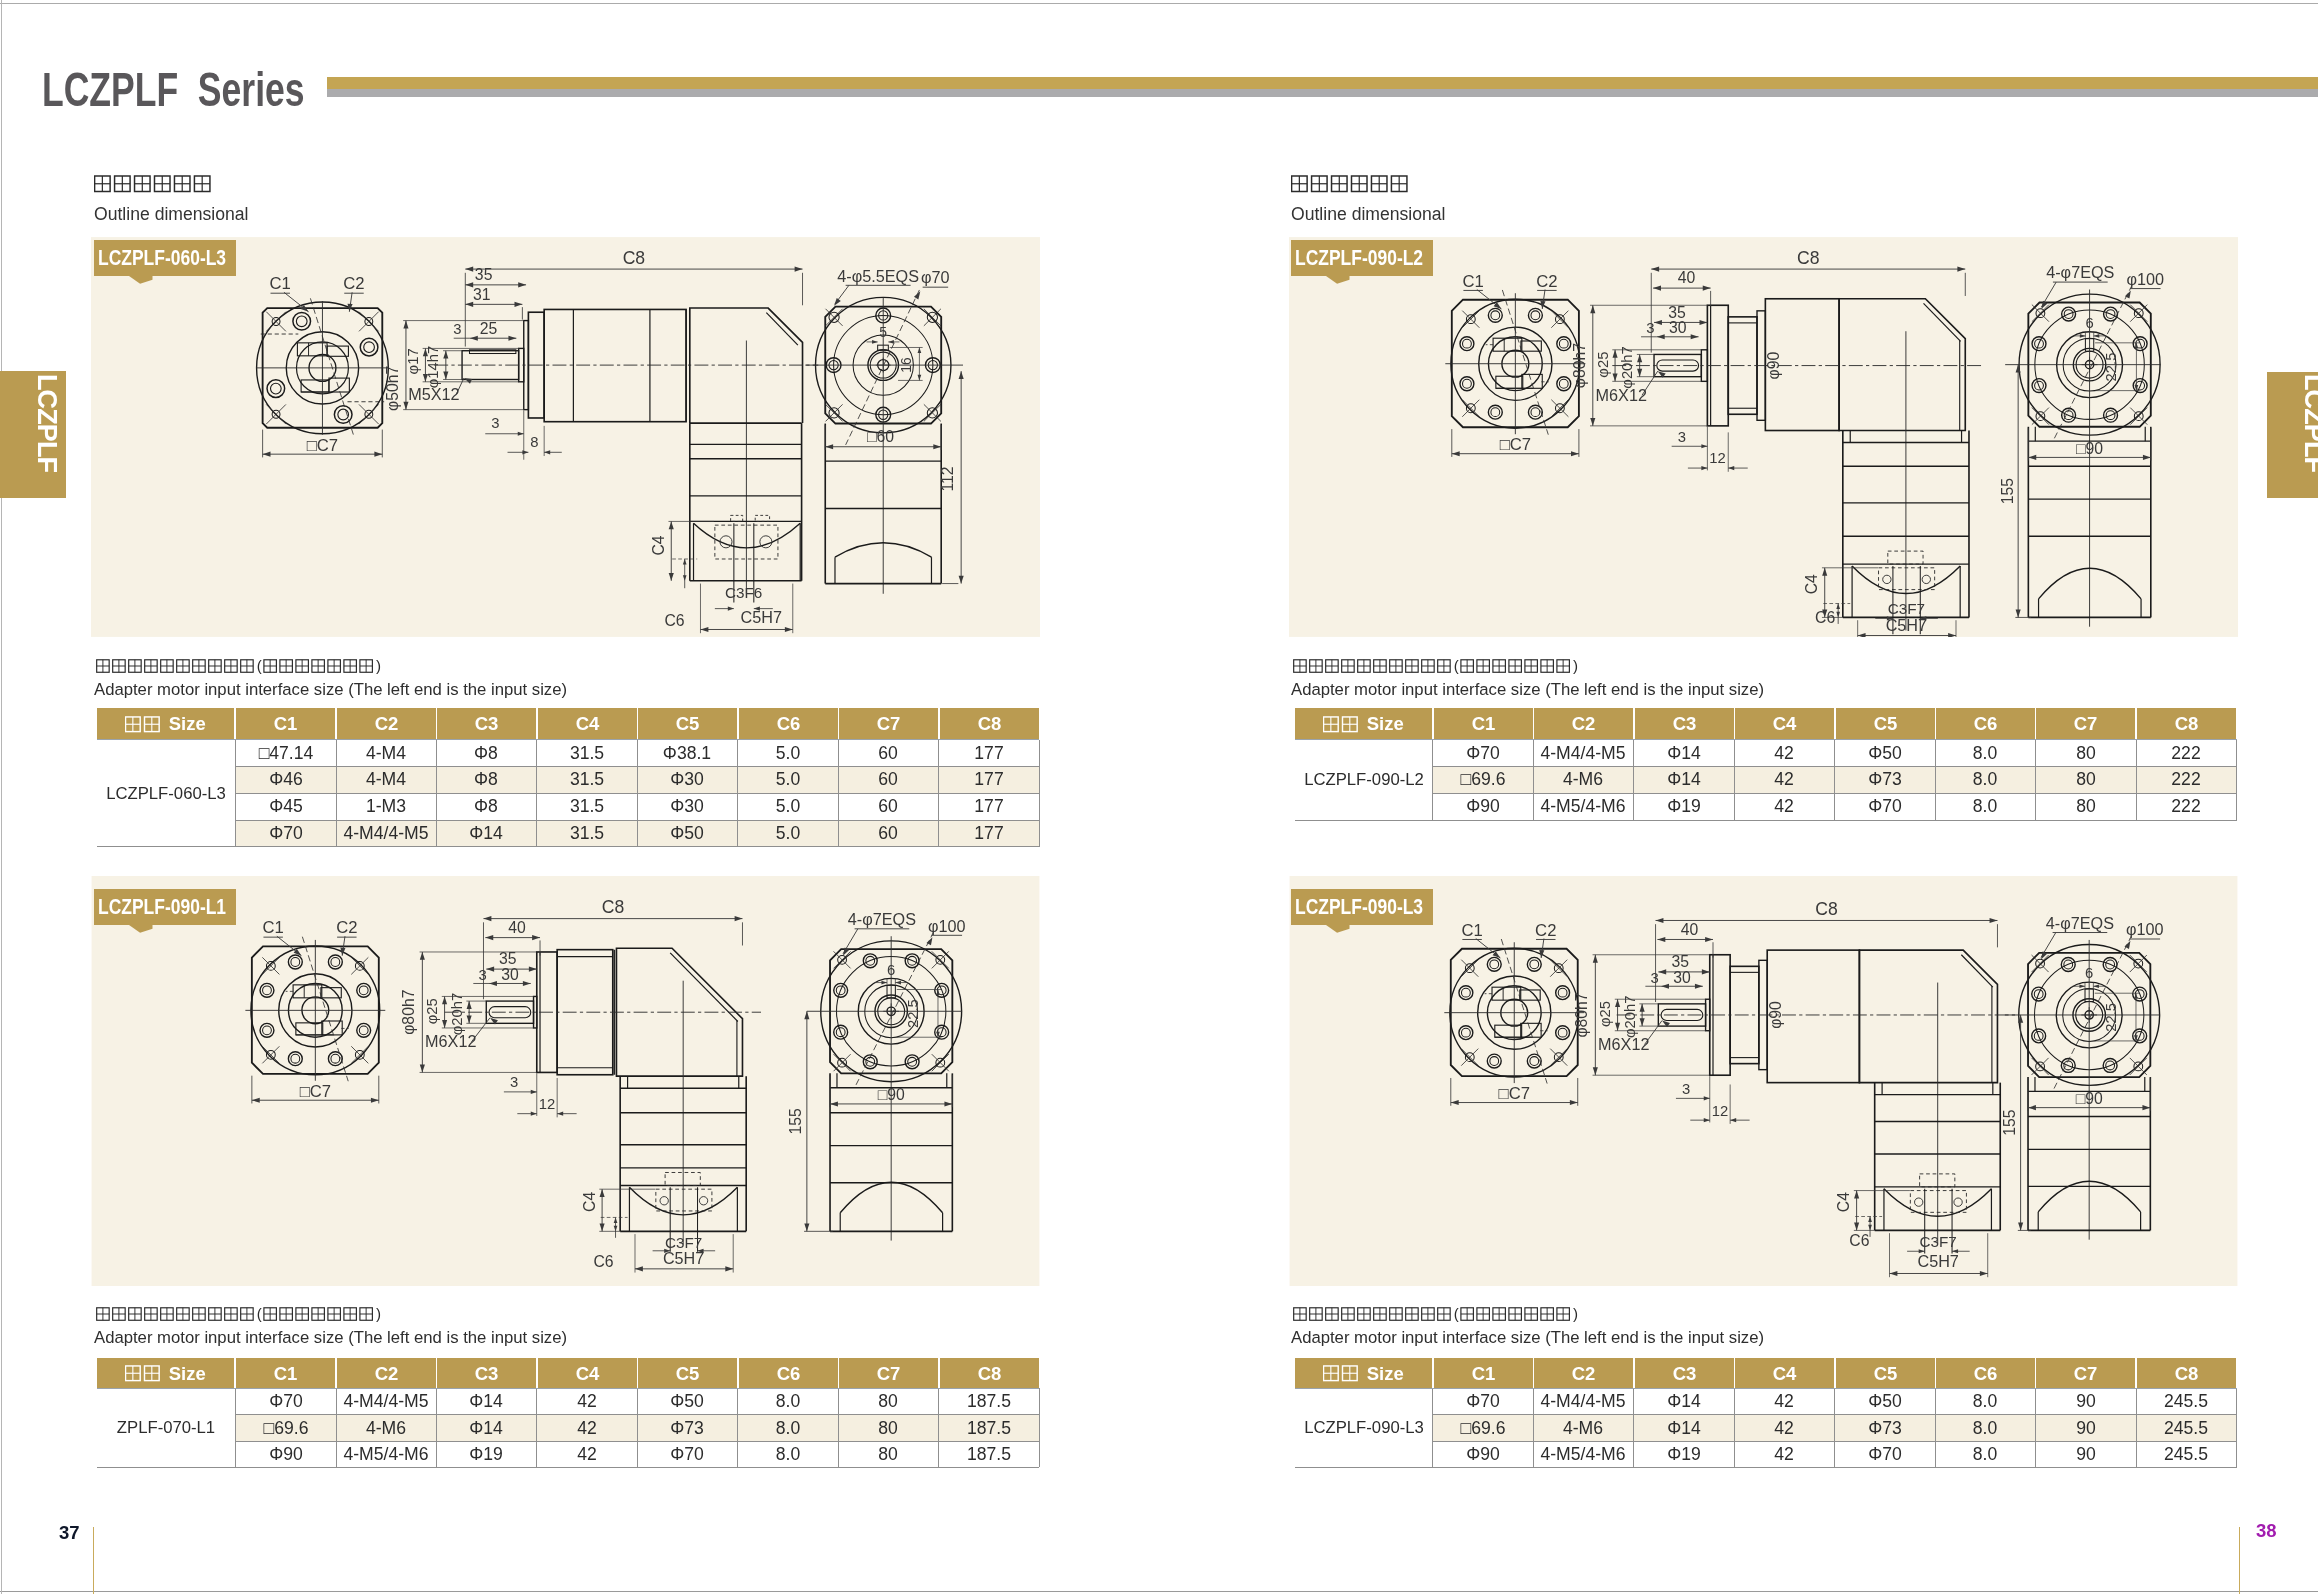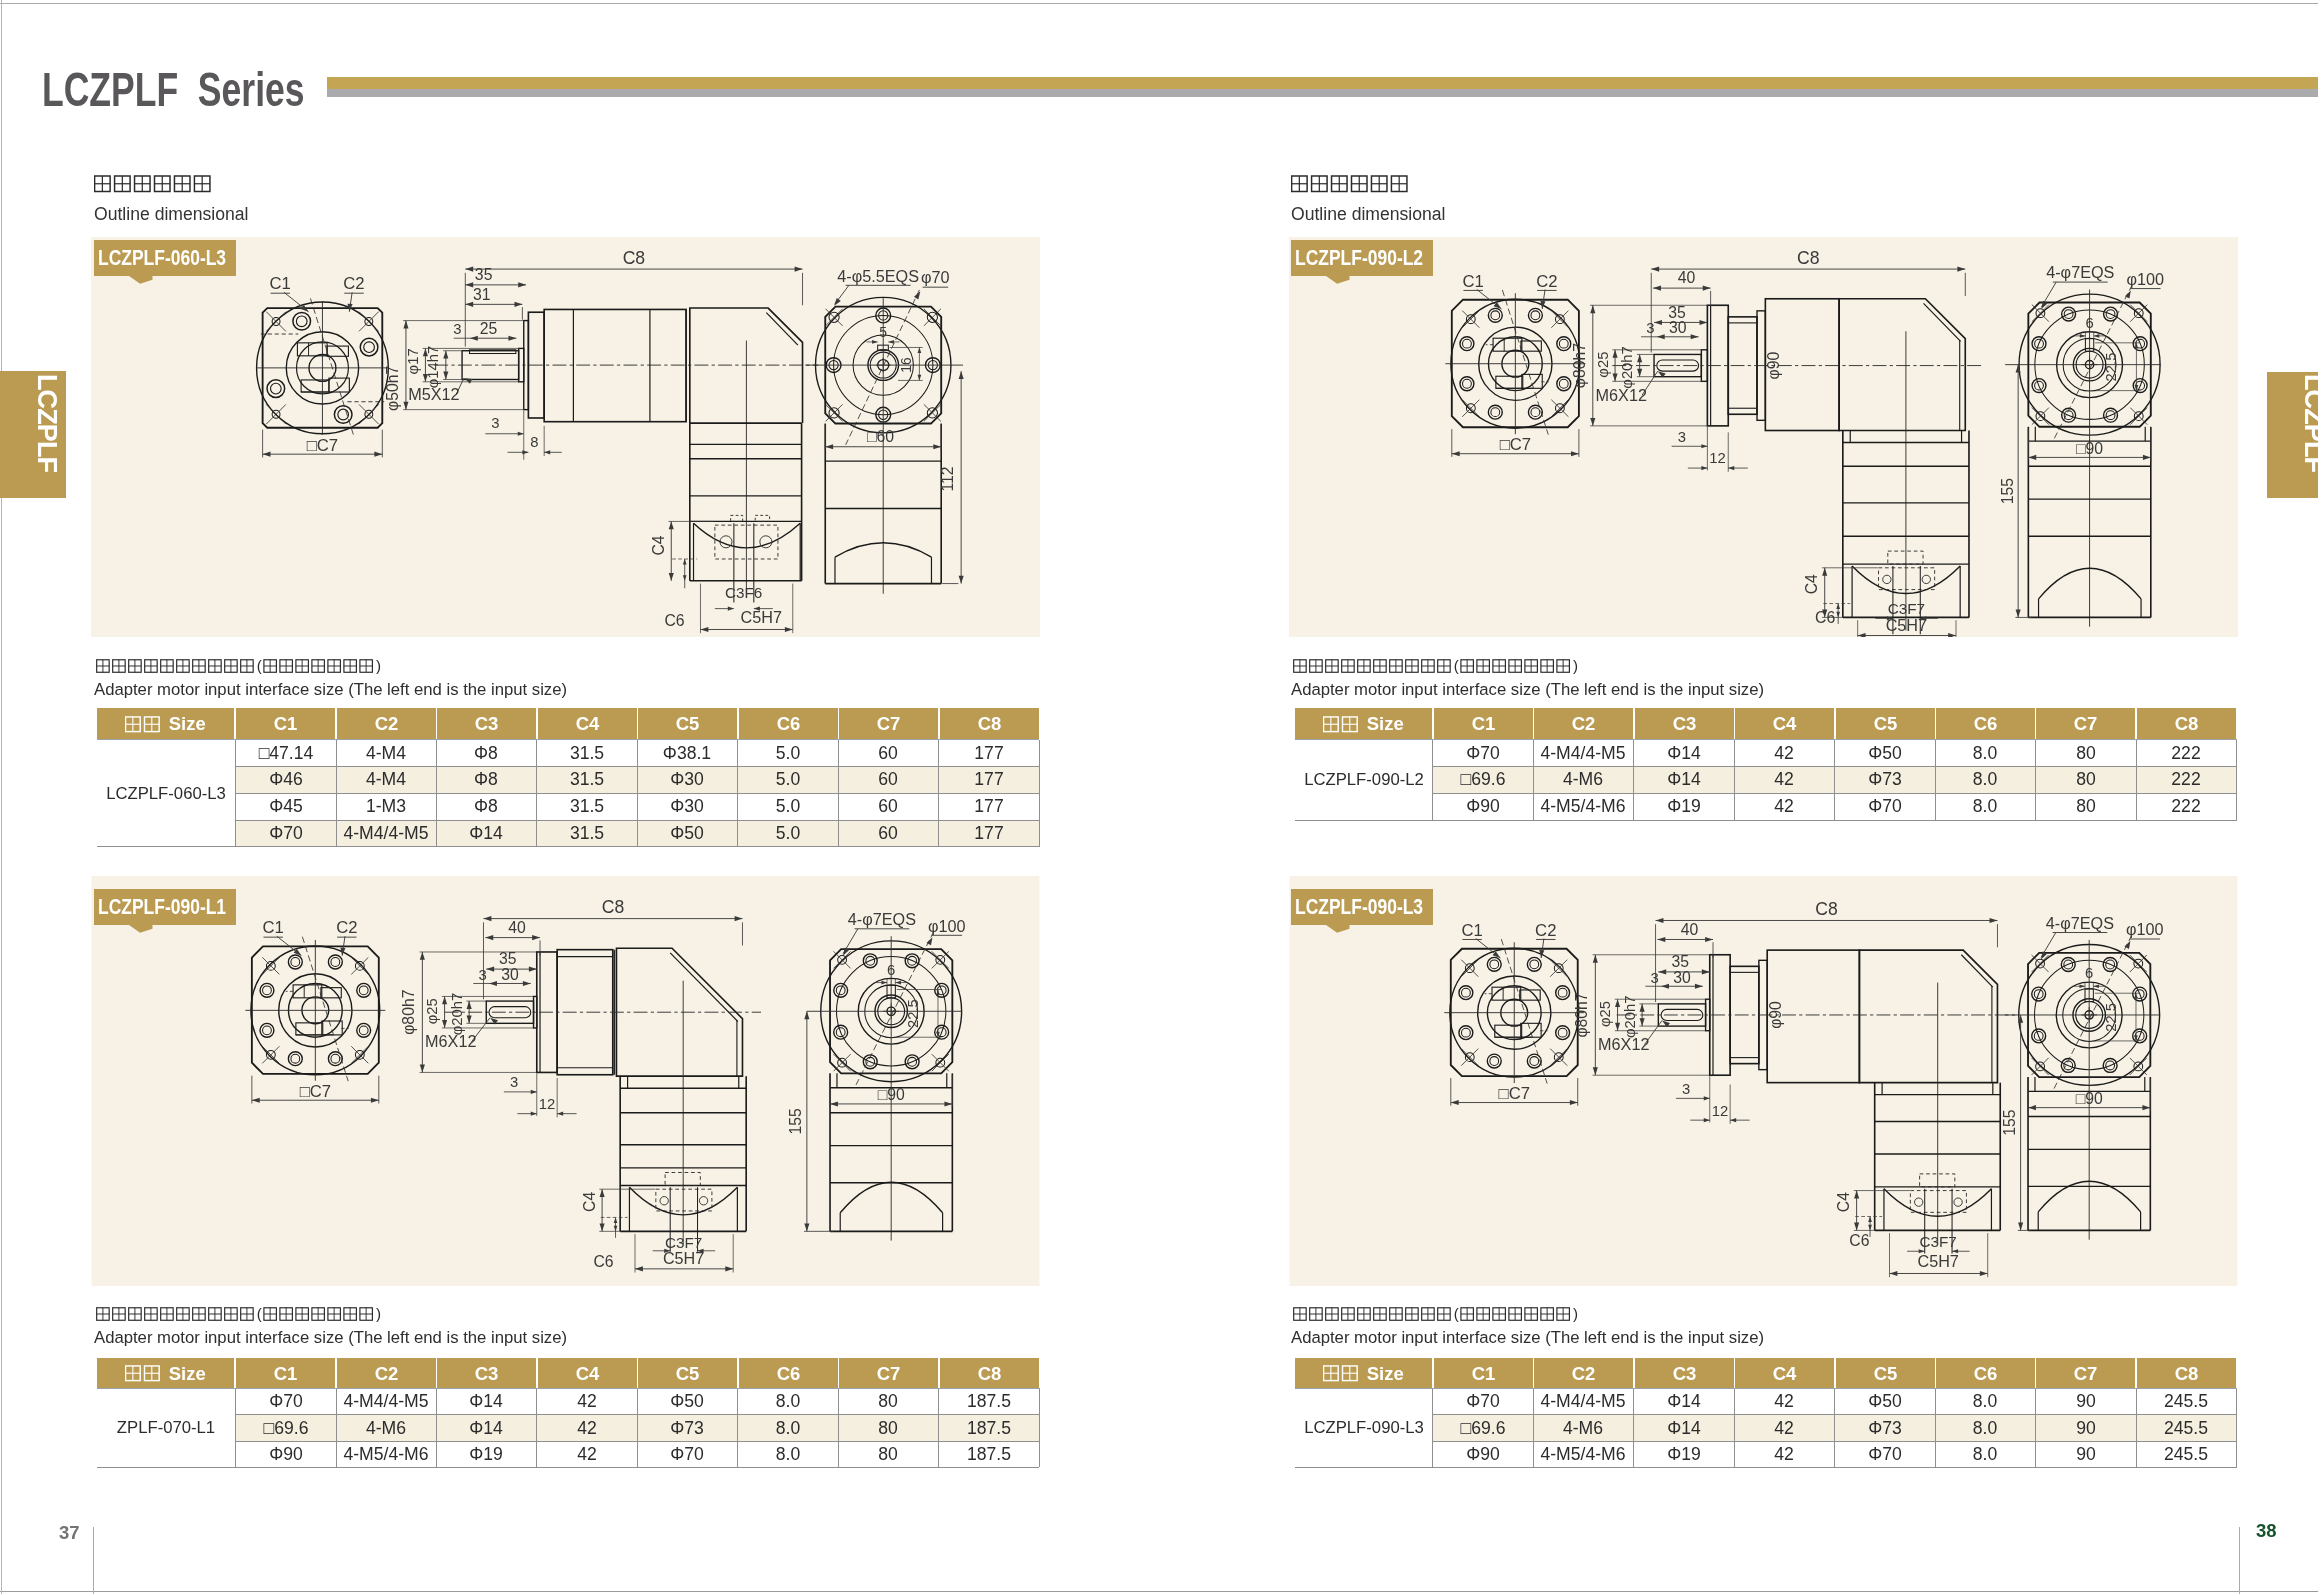--- a/index.html
+++ b/index.html
@@ -19,23 +19,23 @@
 <div style="position:absolute;left:327px;top:89px;width:2006px;height:8px;background:#ababad"></div>
 
 <div style="position:absolute;left:0px;top:371px;width:66px;height:127px;background:#BA9B51"></div>
 
 <div style="position:absolute;left:25px;top:374px;width:37px;height:121px;writing-mode:vertical-rl;color:#fff;font-size:27px;font-weight:bold;letter-spacing:-0.9px;">LCZPLF</div>
 
 <div style="position:absolute;left:2267px;top:372px;width:66px;height:126px;background:#BA9B51"></div>
 
 <div style="position:absolute;left:2292px;top:374px;width:37px;height:121px;writing-mode:vertical-rl;color:#fff;font-size:27px;font-weight:bold;letter-spacing:-0.9px;">LCZPLF</div>
 
-<div style="position:absolute;left:59px;top:1523px;font-size:18.5px;color:#737373;font-weight:bold;letter-spacing:0px;white-space:nowrap;line-height:1.1;">37</div>
-
-<div style="position:absolute;left:2256px;top:1521px;font-size:18.5px;color:#14532d;font-weight:bold;letter-spacing:0px;white-space:nowrap;line-height:1.1;">38</div>
+<div style="position:absolute;left:59px;top:1523px;font-size:18.5px;color:#0f172a;font-weight:bold;letter-spacing:0px;white-space:nowrap;line-height:1.1;">37</div>
+
+<div style="position:absolute;left:2256px;top:1521px;font-size:18.5px;color:#a21caf;font-weight:bold;letter-spacing:0px;white-space:nowrap;line-height:1.1;">38</div>
 
 <div style="position:absolute;left:93px;top:1527px;width:1.4px;height:68px;background:#c9ab5c"></div>
 
 <div style="position:absolute;left:2239px;top:1527px;width:1.4px;height:67px;background:#c9ab5c"></div>
 
 <div style="position:absolute;left:94px;top:174px;width:121px;height:23px;">
       <svg width="121" height="19.5" style="display:block" viewBox="0 0 260 42">
         <rect x="1.0" y="4.3" width="33.4" height="33.4" fill="none" stroke="#2b2b2b" stroke-width="3.2"></rect>
         <line x1="1.0" y1="21.0" x2="34.4" y2="21.0" stroke="#2b2b2b" stroke-width="2.6"></line>
         <line x1="17.7" y1="4.3" x2="17.7" y2="37.7" stroke="#2b2b2b" stroke-width="2.6"></line>

